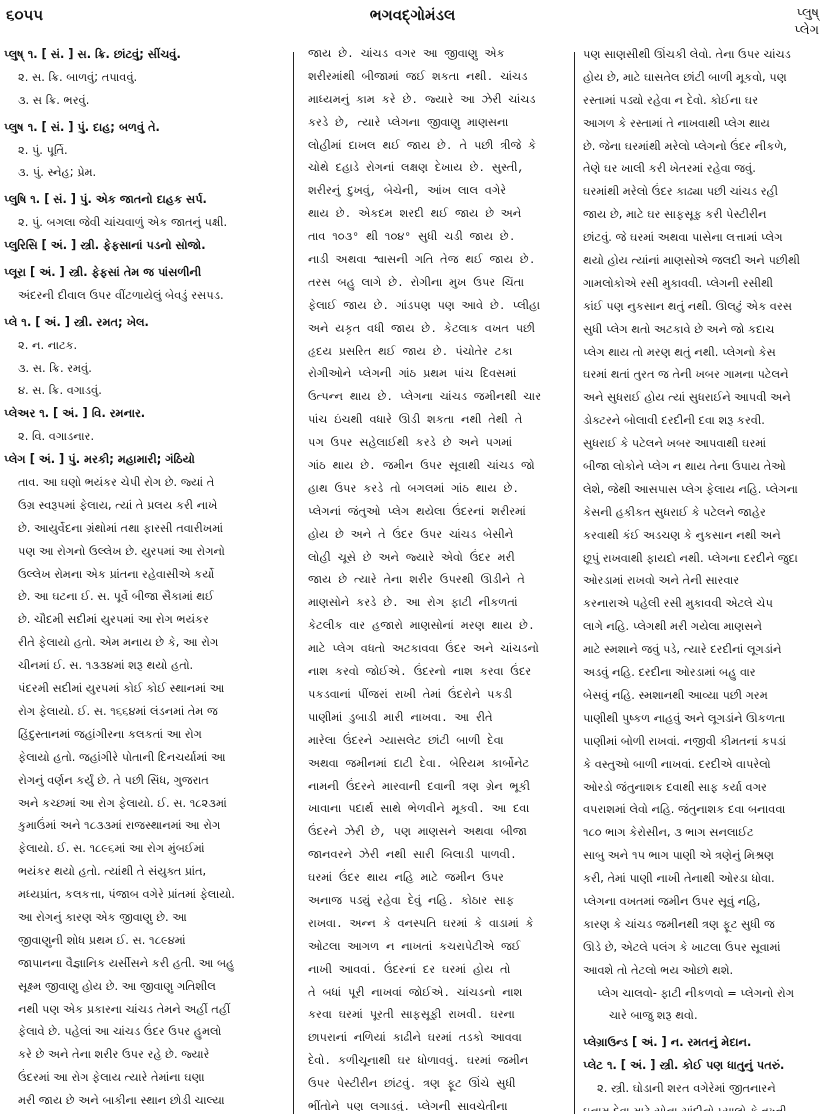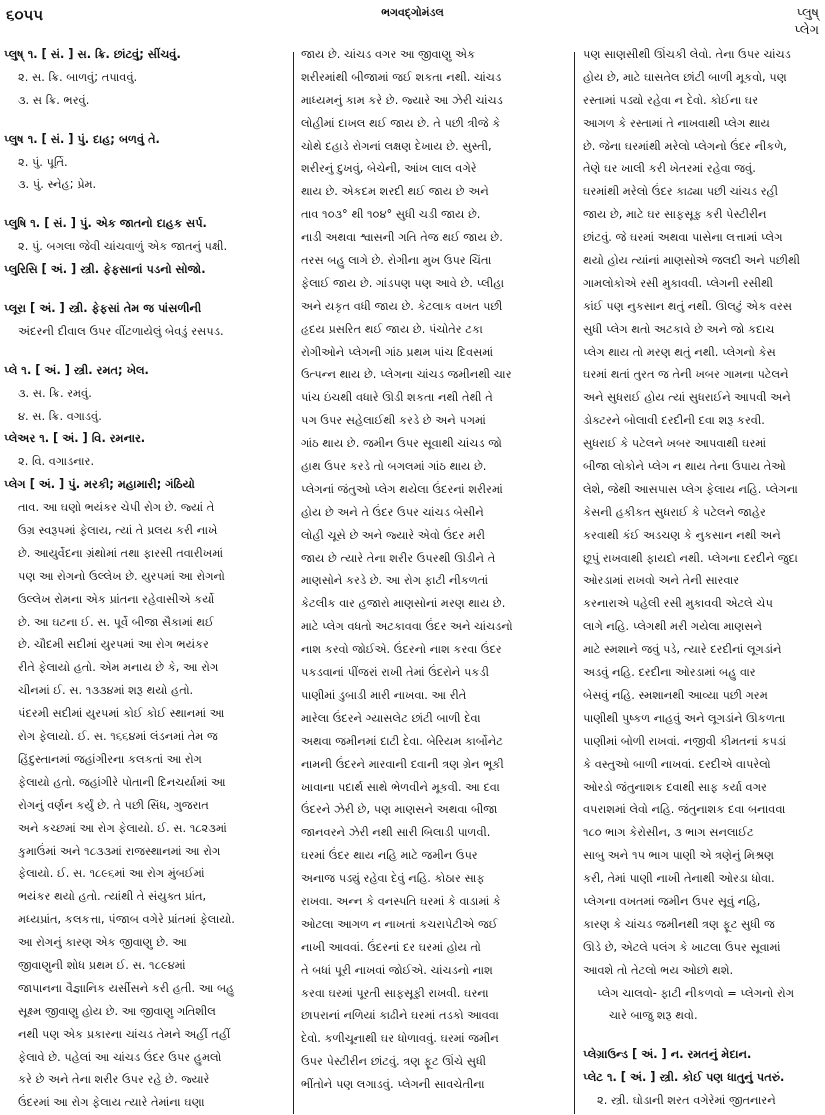--- a/index.html
+++ b/index.html
@@ -2,36 +2,36 @@
 <html><head>
 <meta charset="utf-8">
 <style>
   html, body { margin: 0; padding: 0; background: #ffffff; }
   body {
     width: 825px; height: 1115px; overflow: hidden; position: relative;
     font-family: "DejaVu Sans", sans-serif; color: #111;
   }
   .header { position: absolute; top: 0; left: 0; width: 825px; height: 40px; }
   .page-num { position: absolute; left: 6px; top: 6px; font-size: 15px; font-weight: bold; }
-  .book-title { position: absolute; left: 0; width: 825px; text-align: center; top: 6px; font-size: 11px; font-weight: bold; }
+  .book-title { position: absolute; left: 0; width: 825px; text-align: center; top: 6px; font-size: 15px; font-weight: bold; }
   .guide { position: absolute; right: 6px; top: 4px; text-align: right; font-size: 13px; font-weight: normal; line-height: 17px; }
   .col {
     position: absolute; top: 43px; height: 1068px; overflow: hidden;
     font-size: 11.4px; line-height: 22.9px; white-space: nowrap;
   }
   .col1 { left: 4px; width: 282px; }
-  .col2 { left: 301px; width: 268px; }
+  .col2 { left: 308px; width: 268px; font-family: Liberation Mono, monospace; }
   .col3 { left: 583px; width: 240px; }
   .rule { position: absolute; top: 52px; width: 1px; height: 1062px; background: #222; }
   .rule1 { left: 293px; }
   .rule2 { left: 574px; }
   .line { display: block; height: 22.9px; overflow: hidden; text-align: justify; }
   .line.head { font-weight: bold; }
   .line.sub { padding-left: 14px; }
-  .line.gap { margin-top: 16px; }
+  .line.gap { margin-top: 4px; }
   .line.indent { padding-left: 14px; }
   .line.indent2 { padding-left: 26px; }
 </style>
 </head>
 <body>
 
 <div class="header">
   <span class="page-num">૬૦૫૫</span>
   <span class="book-title">ભગવદ્ગોમંડલ</span>
   <div class="guide">
@@ -49,20 +49,21 @@
     <span class="line sub">૩. સ ક્રિ. ભરવું.</span>
     <span class="line head gap">પ્લુષ ૧. [ સં. ] પું. દાહ; બળવું તે.</span>
     <span class="line sub">૨. પું. પૂર્તિ.</span>
     <span class="line sub">૩. પું. સ્નેહ; પ્રેમ.</span>
     <span class="line head gap">પ્લુષિ ૧. [ સં. ] પું. એક જાતનો દાહક સર્પ.</span>
     <span class="line sub">૨. પું. બગલા જેવી ચાંચવાળું એક જાતનું પક્ષી.</span>
     <span class="line head">પ્લુરિસિ [ અં. ] સ્ત્રી. ફેફસાનાં પડનો સોજો.</span>
     <span class="line head gap">પ્લૂરા [ અં. ] સ્ત્રી. ફેફસાં તેમ જ પાંસળીની</span>
     <span class="line sub">અંદરની દીવાલ ઉપર વીંટળાયેલું બેવડું રસપડ.</span>
     <span class="line head gap">પ્લે ૧. [ અં. ] સ્ત્રી. રમત; ખેલ.</span>
+    <span class="line sub">૨. ન. નાટક.</span>
     <span class="line sub">૩. સ. ક્રિ. રમવું.</span>
     <span class="line sub">૪. સ. ક્રિ. વગાડવું.</span>
     <span class="line head">પ્લેઅર ૧. [ અં. ] વિ. રમનાર.</span>
     <span class="line sub">૨. વિ. વગાડનાર.</span>
     <span class="line head">પ્લેગ [ અં. ] પું. મરકી; મહામારી; ગંઠિયો</span>
     <span class="line indent">તાવ. આ ઘણો ભયંકર ચેપી રોગ છે. જ્યાં તે</span>
     <span class="line indent">ઉગ્ર સ્વરૂપમાં ફેલાય, ત્યાં તે પ્રલય કરી નાખે</span>
     <span class="line indent">છે. આયુર્વેદના ગ્રંથોમાં તથા ફારસી તવારીખમાં</span>
     <span class="line indent">પણ આ રોગનો ઉલ્લેખ છે. યુરપમાં આ રોગનો</span>
     <span class="line indent">ઉલ્લેખ રોમના એક પ્રાંતના રહેવાસીએ કર્યો</span>
@@ -87,20 +88,21 @@
     <span class="line indent">નથી પણ એક પ્રકારના ચાંચડ તેમને અહીં તહીં</span>
     <span class="line indent">ફેલાવે છે. પહેલાં આ ચાંચડ ઉંદર ઉપર હુમલો</span>
     <span class="line indent">કરે છે અને તેના શરીર ઉપર રહે છે. જ્યારે</span>
     <span class="line indent">ઉંદરમાં આ રોગ ફેલાય ત્યારે તેમાંના ઘણા</span>
     <span class="line indent">મરી જાય છે અને બાકીના સ્થાન છોડી ચાલ્યા</span>
   </div>
 <div class="col col2">
     <span class="line ">જાય છે. ચાંચડ વગર આ જીવાણુ એક</span>
     <span class="line ">શરીરમાંથી બીજામાં જઈ શકતા નથી. ચાંચડ</span>
     <span class="line ">માધ્યમનું કામ કરે છે. જ્યારે આ ઝેરી ચાંચડ</span>
+    <span class="line ">કરડે છે, ત્યારે પ્લેગના જીવાણુ માણસના</span>
     <span class="line ">લોહીમાં દાખલ થઈ જાય છે. તે પછી ત્રીજે કે</span>
     <span class="line ">ચોથે દહાડે રોગનાં લક્ષણ દેખાય છે. સુસ્તી,</span>
     <span class="line ">શરીરનું દુખવું, બેચેની, આંખ લાલ વગેરે</span>
     <span class="line ">થાય છે. એકદમ શરદી થઈ જાય છે અને</span>
     <span class="line ">તાવ ૧૦૩° થી ૧૦૪° સુધી ચડી જાય છે.</span>
     <span class="line ">નાડી અથવા શ્વાસની ગતિ તેજ થઈ જાય છે.</span>
     <span class="line ">તરસ બહુ લાગે છે. રોગીના મુખ ઉપર ચિંતા</span>
     <span class="line ">ફેલાઈ જાય છે. ગાંડપણ પણ આવે છે. પ્લીહા</span>
     <span class="line ">અને યકૃત વધી જાય છે. કેટલાક વખત પછી</span>
     <span class="line ">હૃદય પ્રસરિત થઈ જાય છે. પંચોતેર ટકા</span>

